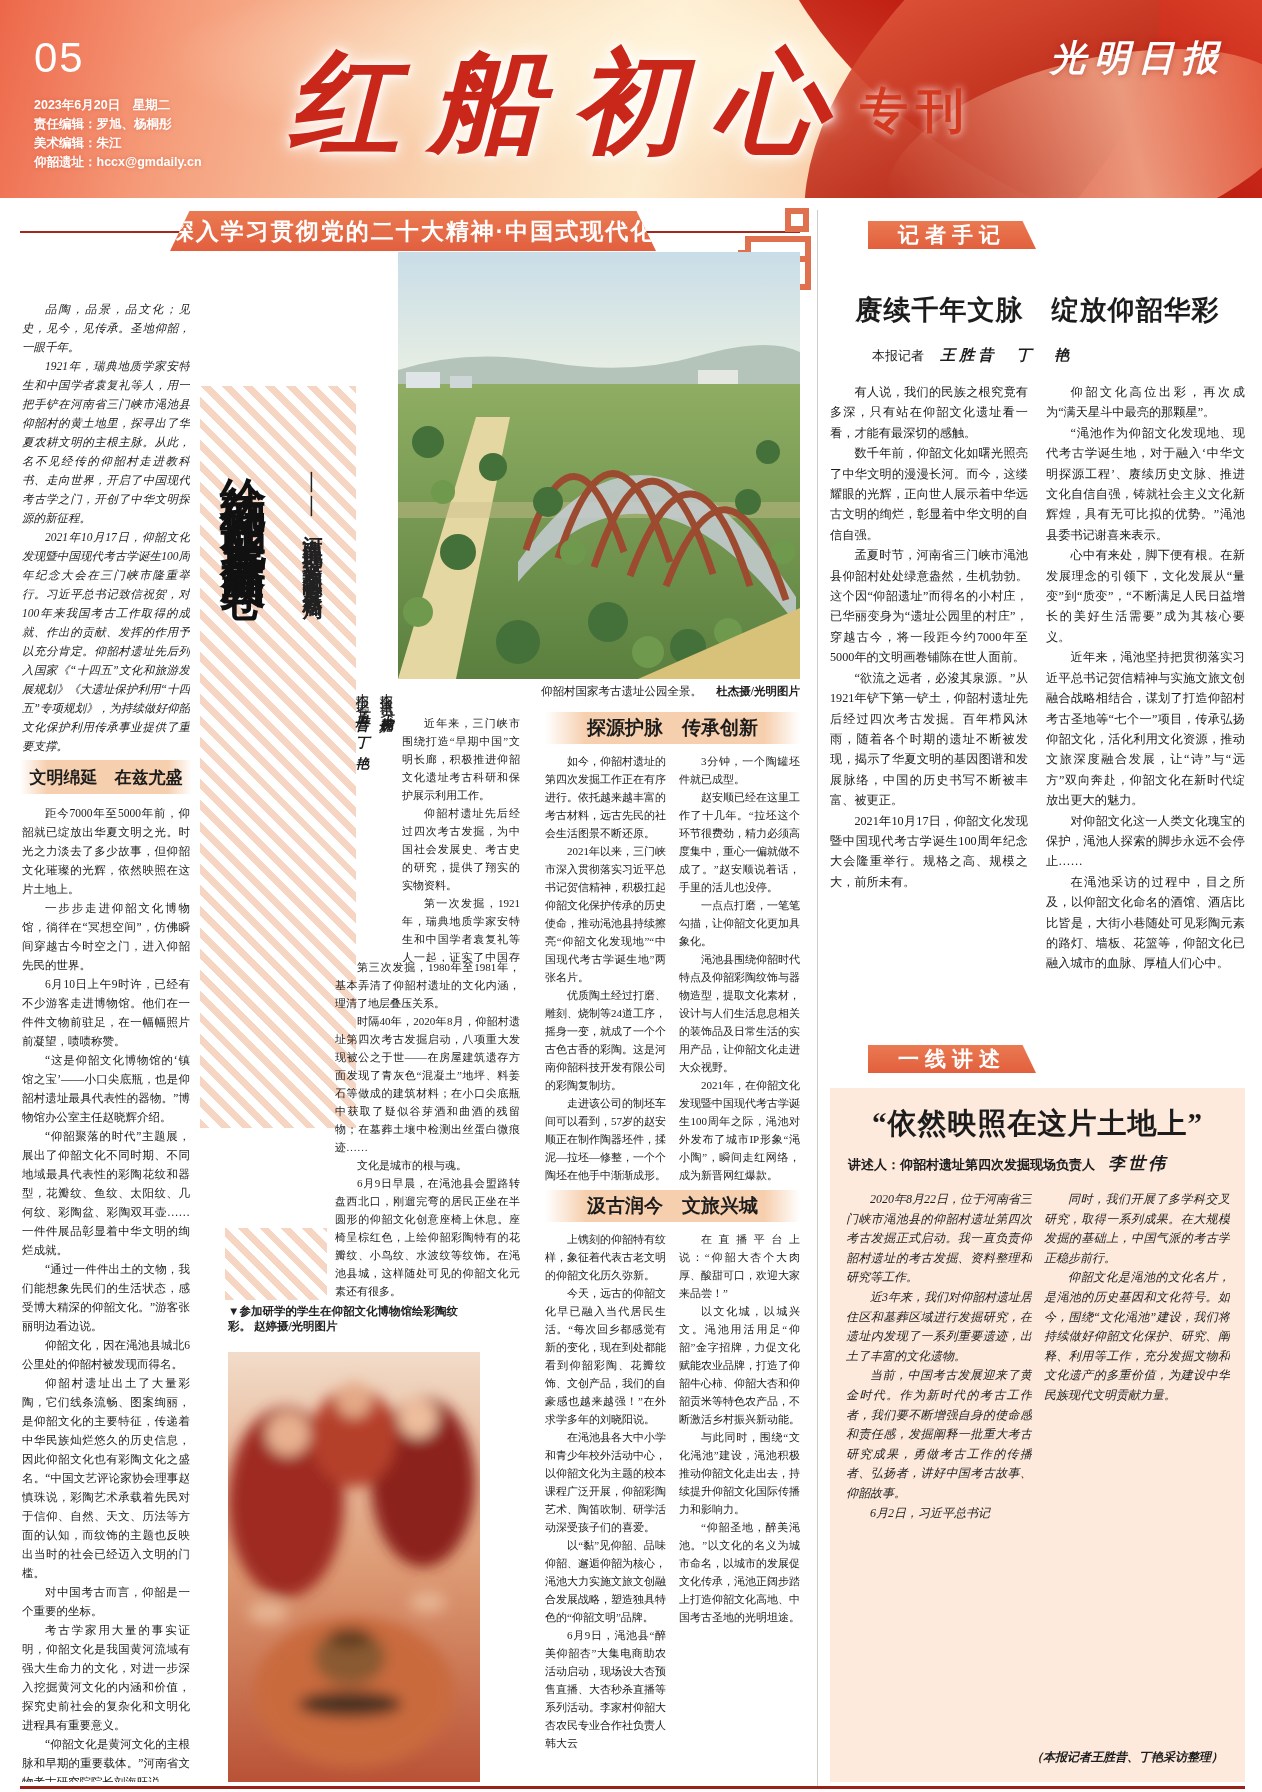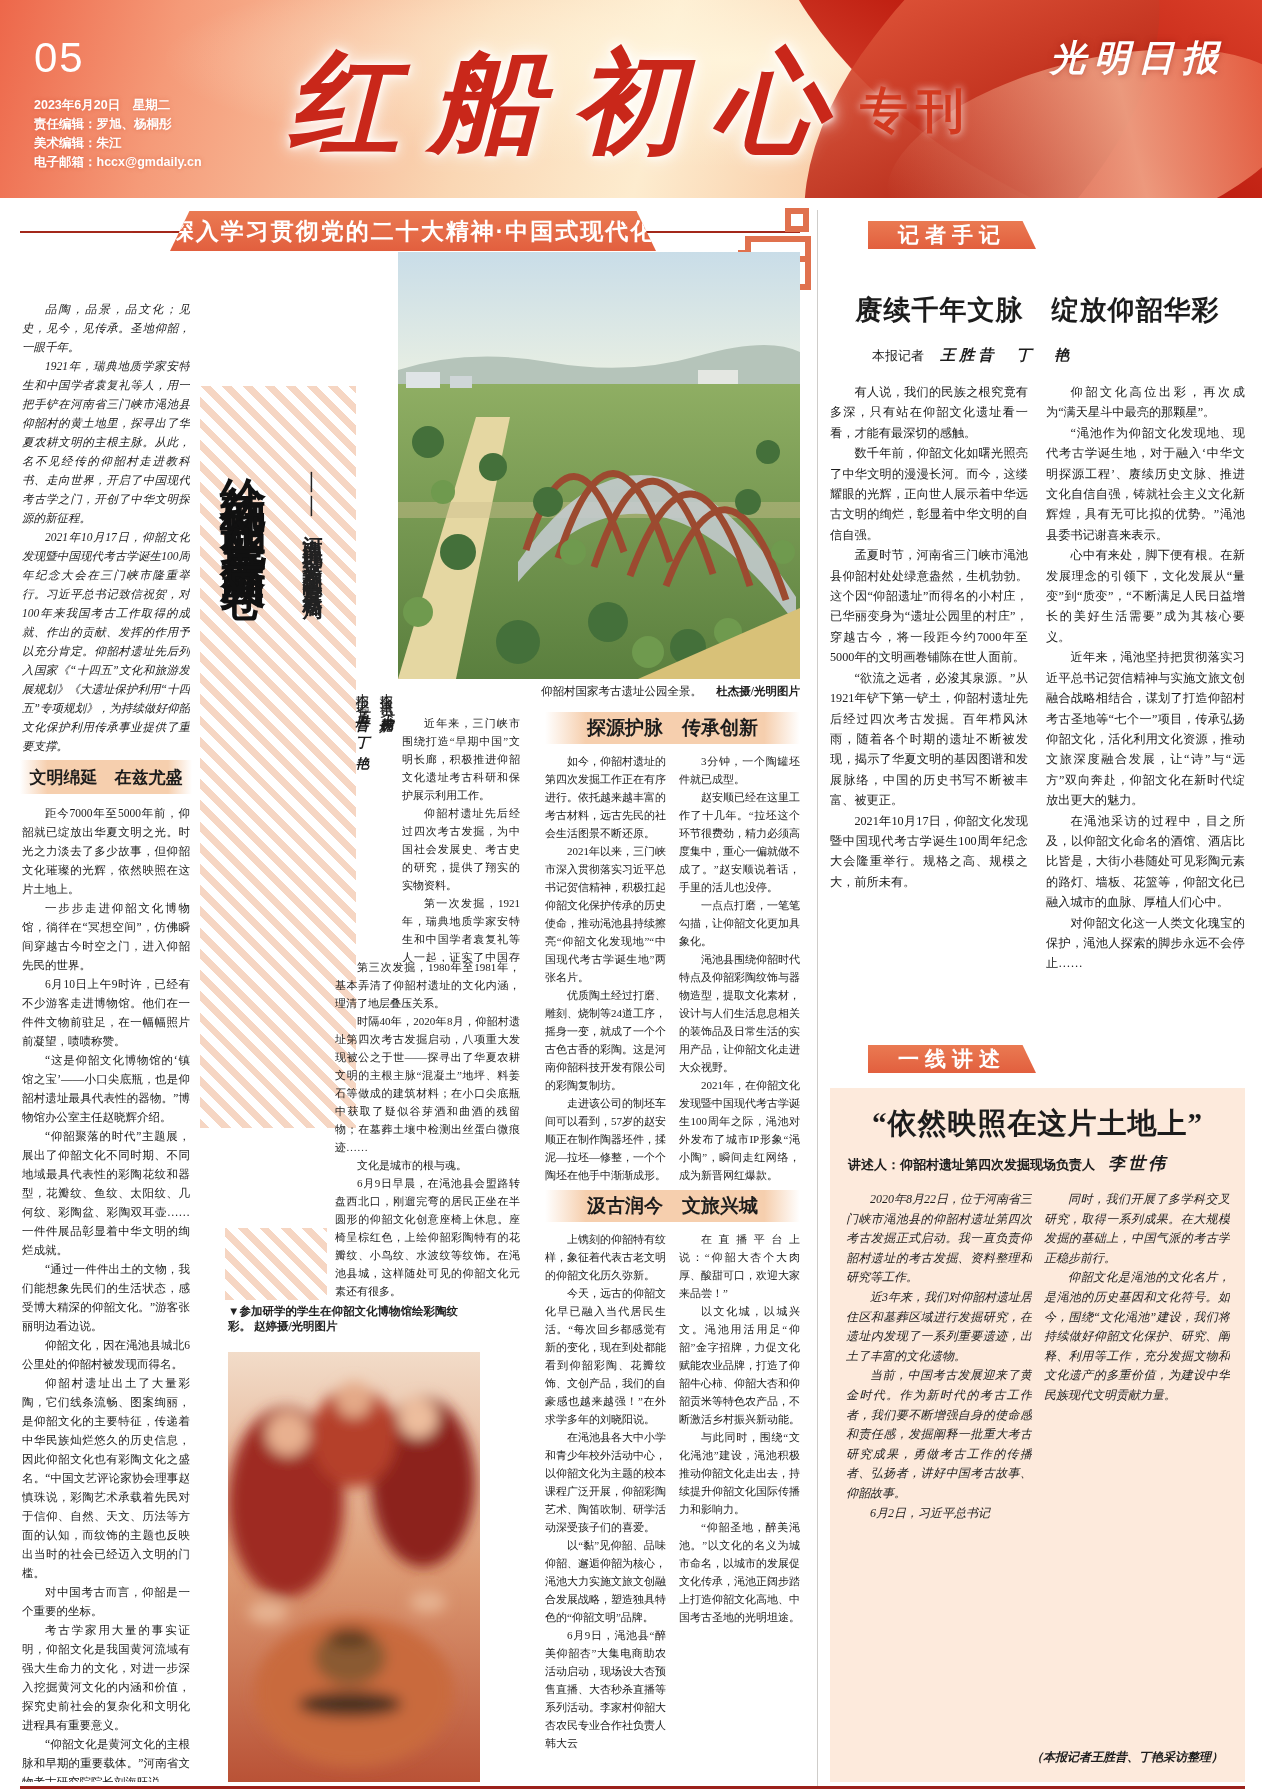--- a/index.html
+++ b/index.html
@@ -92,21 +92,21 @@
 
   <div class="hdr">
     <div class="rb rb1"></div>
     <div class="rb rb2"></div>
     <div class="rb rb3"></div>
     <div class="pagenum">05</div>
     <div class="pubinfo">
       <div>2023年6月20日　星期二</div>
       <div>责任编辑：罗旭、杨桐彤</div>
       <div>美术编辑：朱江</div>
-      <div>电子邮箱：hccx@gmdaily.cn</div>
+      <div>仰韶遗址：hccx@gmdaily.cn</div>
     </div>
     <div class="masthead">
       <span class="mh-main">红船初心</span>
       <span class="mh-suffix">专刊</span>
     </div>
     <div class="papername">光明日报</div>
   </div>
 
   <div class="slogan-row">
     <div class="slogan-line"></div>
@@ -217,21 +217,21 @@
   </div>
 
   <div class="col sz11" style="left:402px;top:706px;width:118px;height:248px;margin-top:8px;">
       <p>近年来，三门峡市围绕打造“早期中国”文明长廊，积极推进仰韶文化遗址考古科研和保护展示利用工作。</p>
       <p>仰韶村遗址先后经过四次考古发掘，为中国社会发展史、考古史的研究，提供了翔实的实物资料。</p>
       <p>第一次发掘，1921年，瑞典地质学家安特生和中国学者袁复礼等人一起，证实了中国存在非常发达的远古文化，对“中国文化西来说”产生强烈冲击。</p>
     </div>
 
   <div class="col sz11" style="left:335px;top:958px;width:185px;height:340px;">
       <p>第三次发掘，1980年至1981年，基本弄清了仰韶村遗址的文化内涵，理清了地层叠压关系。</p>
-      <p>时隔40年，2020年8月，仰韶村遗址第四次考古发掘启动，八项重大发现被公之于世——探寻出了华夏农耕文明的主根主脉“混凝土”地坪、料姜石等做成的建筑材料；在小口尖底瓶中获取了疑似谷芽酒和曲酒的残留物；在墓葬土壤中检测出丝蛋白微痕迹……</p>
+      <p>时隔40年，2020年8月，仰韶村遗址第四次考古发掘启动，八项重大发现被公之于世——在房屋建筑遗存方面发现了青灰色“混凝土”地坪、料姜石等做成的建筑材料；在小口尖底瓶中获取了疑似谷芽酒和曲酒的残留物；在墓葬土壤中检测出丝蛋白微痕迹……</p>
       <p>文化是城市的根与魂。</p>
       <p>6月9日早晨，在渑池县会盟路转盘西北口，刚遛完弯的居民正坐在半圆形的仰韶文化创意座椅上休息。座椅呈棕红色，上绘仰韶彩陶特有的花瓣纹、小鸟纹、水波纹等纹饰。在渑池县城，这样随处可见的仰韶文化元素还有很多。</p>
     </div>
 
   <div class="band" style="left:545px;top:712px;width:255px;height:32px;font-size:19px;">
     <span>探源护脉　传承创新</span>
   </div>
   <div class="col sz11" style="left:545px;top:752px;width:121px;height:432px;">
       <p>如今，仰韶村遗址的第四次发掘工作正在有序进行。依托越来越丰富的考古材料，远古先民的社会生活图景不断还原。</p>
       <p>2021年以来，三门峡市深入贯彻落实习近平总书记贺信精神，积极扛起仰韶文化保护传承的历史使命，推动渑池县持续擦亮“仰韶文化发现地”“中国现代考古学诞生地”两张名片。</p>
@@ -318,22 +318,22 @@
       <p>数千年前，仰韶文化如曙光照亮了中华文明的漫漫长河。而今，这缕耀眼的光辉，正向世人展示着中华远古文明的绚烂，彰显着中华文明的自信自强。</p>
       <p>孟夏时节，河南省三门峡市渑池县仰韶村处处绿意盎然，生机勃勃。这个因“仰韶遗址”而得名的小村庄，已华丽变身为“遗址公园里的村庄”，穿越古今，将一段距今约7000年至5000年的文明画卷铺陈在世人面前。</p>
       <p>“欲流之远者，必浚其泉源。”从1921年铲下第一铲土，仰韶村遗址先后经过四次考古发掘。百年栉风沐雨，随着各个时期的遗址不断被发现，揭示了华夏文明的基因图谱和发展脉络，中国的历史书写不断被丰富、被更正。</p>
       <p>2021年10月17日，仰韶文化发现暨中国现代考古学诞生100周年纪念大会隆重举行。规格之高、规模之大，前所未有。</p>
     </div>
   <div class="col sz12" style="left:1046px;top:382px;width:199px;height:642px;">
       <p>仰韶文化高位出彩，再次成为“满天星斗中最亮的那颗星”。</p>
       <p>“渑池作为仰韶文化发现地、现代考古学诞生地，对于融入‘中华文明探源工程’、赓续历史文脉、推进文化自信自强，铸就社会主义文化新辉煌，具有无可比拟的优势。”渑池县委书记谢喜来表示。</p>
       <p>心中有来处，脚下便有根。在新发展理念的引领下，文化发展从“量变”到“质变”，“不断满足人民日益增长的美好生活需要”成为其核心要义。</p>
       <p>近年来，渑池坚持把贯彻落实习近平总书记贺信精神与实施文旅文创融合战略相结合，谋划了打造仰韶村考古圣地等“七个一”项目，传承弘扬仰韶文化，活化利用文化资源，推动文旅深度融合发展，让“诗”与“远方”双向奔赴，仰韶文化在新时代绽放出更大的魅力。</p>
+      <p>对仰韶文化这一人类文化瑰宝的保护，渑池人探索的脚步永远不会停止……</p>
       <p>在渑池采访的过程中，目之所及，以仰韶文化命名的酒馆、酒店比比皆是，大街小巷随处可见彩陶元素的路灯、墙板、花篮等，仰韶文化已融入城市的血脉、厚植人们心中。</p>
-      <p>对仰韶文化这一人类文化瑰宝的保护，渑池人探索的脚步永远不会停止……</p>
     </div>
 
   <div class="tab" style="left:836px;top:1038px;">
     <div class="bar"></div>
     <div class="flag">
       <span>一线讲述</span>
     </div>
   </div>
 
   <div class="panel">

